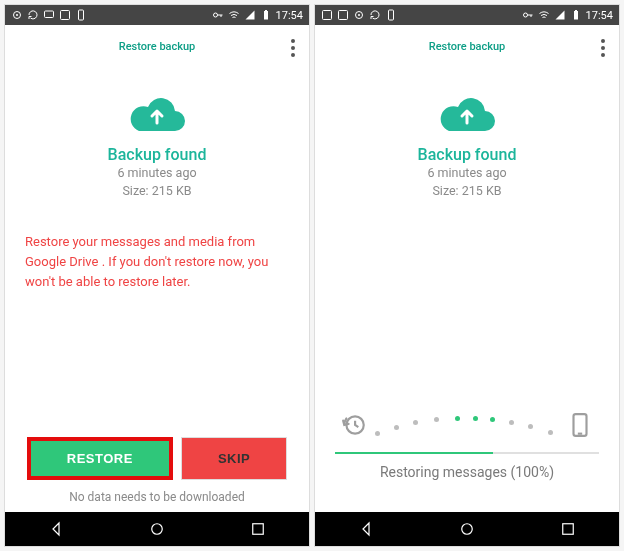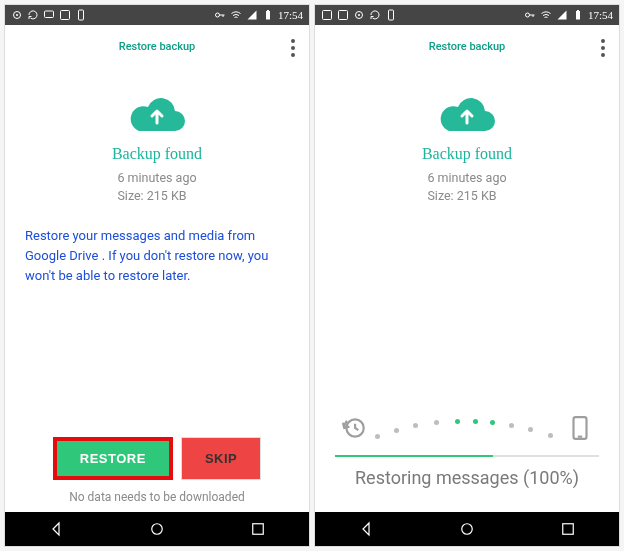--- a/index.html
+++ b/index.html
@@ -23,21 +23,21 @@
   .statusbar {
     height: 20px;
     background: #454545;
     color: #fff;
     display: flex;
     align-items: center;
     justify-content: space-between;
     padding: 0 6px;
     font-size: 11px;
   }
-  .sb-left, .sb-right { display: flex; align-items: center; gap: 4px; font-family: Liberation Serif, serif; }
+  .sb-left, .sb-right { display: flex; align-items: center; gap: 4px; }
   .sb-ico { width: 12px; height: 12px; display:inline-flex; align-items:center; justify-content:center; }
   .sb-ico svg { width:12px; height:12px; fill:#fff; }
   .appbar {
     height: 42px;
     display: flex;
     align-items: center;
     justify-content: center;
     position: relative;
   }
   .appbar-title {
@@ -66,47 +66,45 @@
     padding: 10px 20px 8px 20px;
   }
   .cloud {
     width: 64px; height: 44px; margin-top: 14px; margin-bottom: 10px;
   }
   .cloud svg { width:100%; height:100%; }
   .found {
     color: #1cb59b;
     font-size: 16px;
     font-weight: 500;
-    margin-bottom: 6px;
-    font-family: Liberation Serif, serif;
   }
   .meta {
     color: #8a8a8a;
     font-size: 12.5px;
-    text-align: left;
+    text-align: center;
     line-height: 1.4;
   }
   .desc {
-    color: #1d4ed8;
+    color: #ef4444;
     font-size: 13px;
     line-height: 1.55;
-    margin-top: 22px;
+    margin-top: 33px;
     align-self: stretch;
     text-align: left;
   }
   .spacer { flex: 1; }
   .btnrow {
     display: flex;
     gap: 8px;
     margin-bottom: 10px;
     position: relative;
   }
   .btn {
     border: none;
-    padding: 10px 23px;
+    padding: 10px 36px;
     font-size: 13px;
     font-weight: 700;
     letter-spacing: 0.5px;
     cursor: pointer;
   }
   .btn-restore {
     background: #2fc77a;
     color: #fff;
     border: 4px solid #e40c0c;
     outline: 0;
@@ -160,23 +158,23 @@
     position: relative;
   }
   .progressbar::after {
     content:"";
     position:absolute; left:0; top:0; height:100%;
     width: 60%;
     background: #2fc77a;
   }
   .status-text {
     color: #7a7a7a;
-    font-size: 18px;
+    font-size: 14px;
     text-align: center;
-    margin-bottom: 16px;
+    margin-bottom: 24px;
   }
 </style>
 </head>
 <body>
 
 <div class="phone">
   <div class="statusbar">
     <div class="sb-left">
       <span class="sb-ico">
           <svg viewBox="0 0 24 24">

